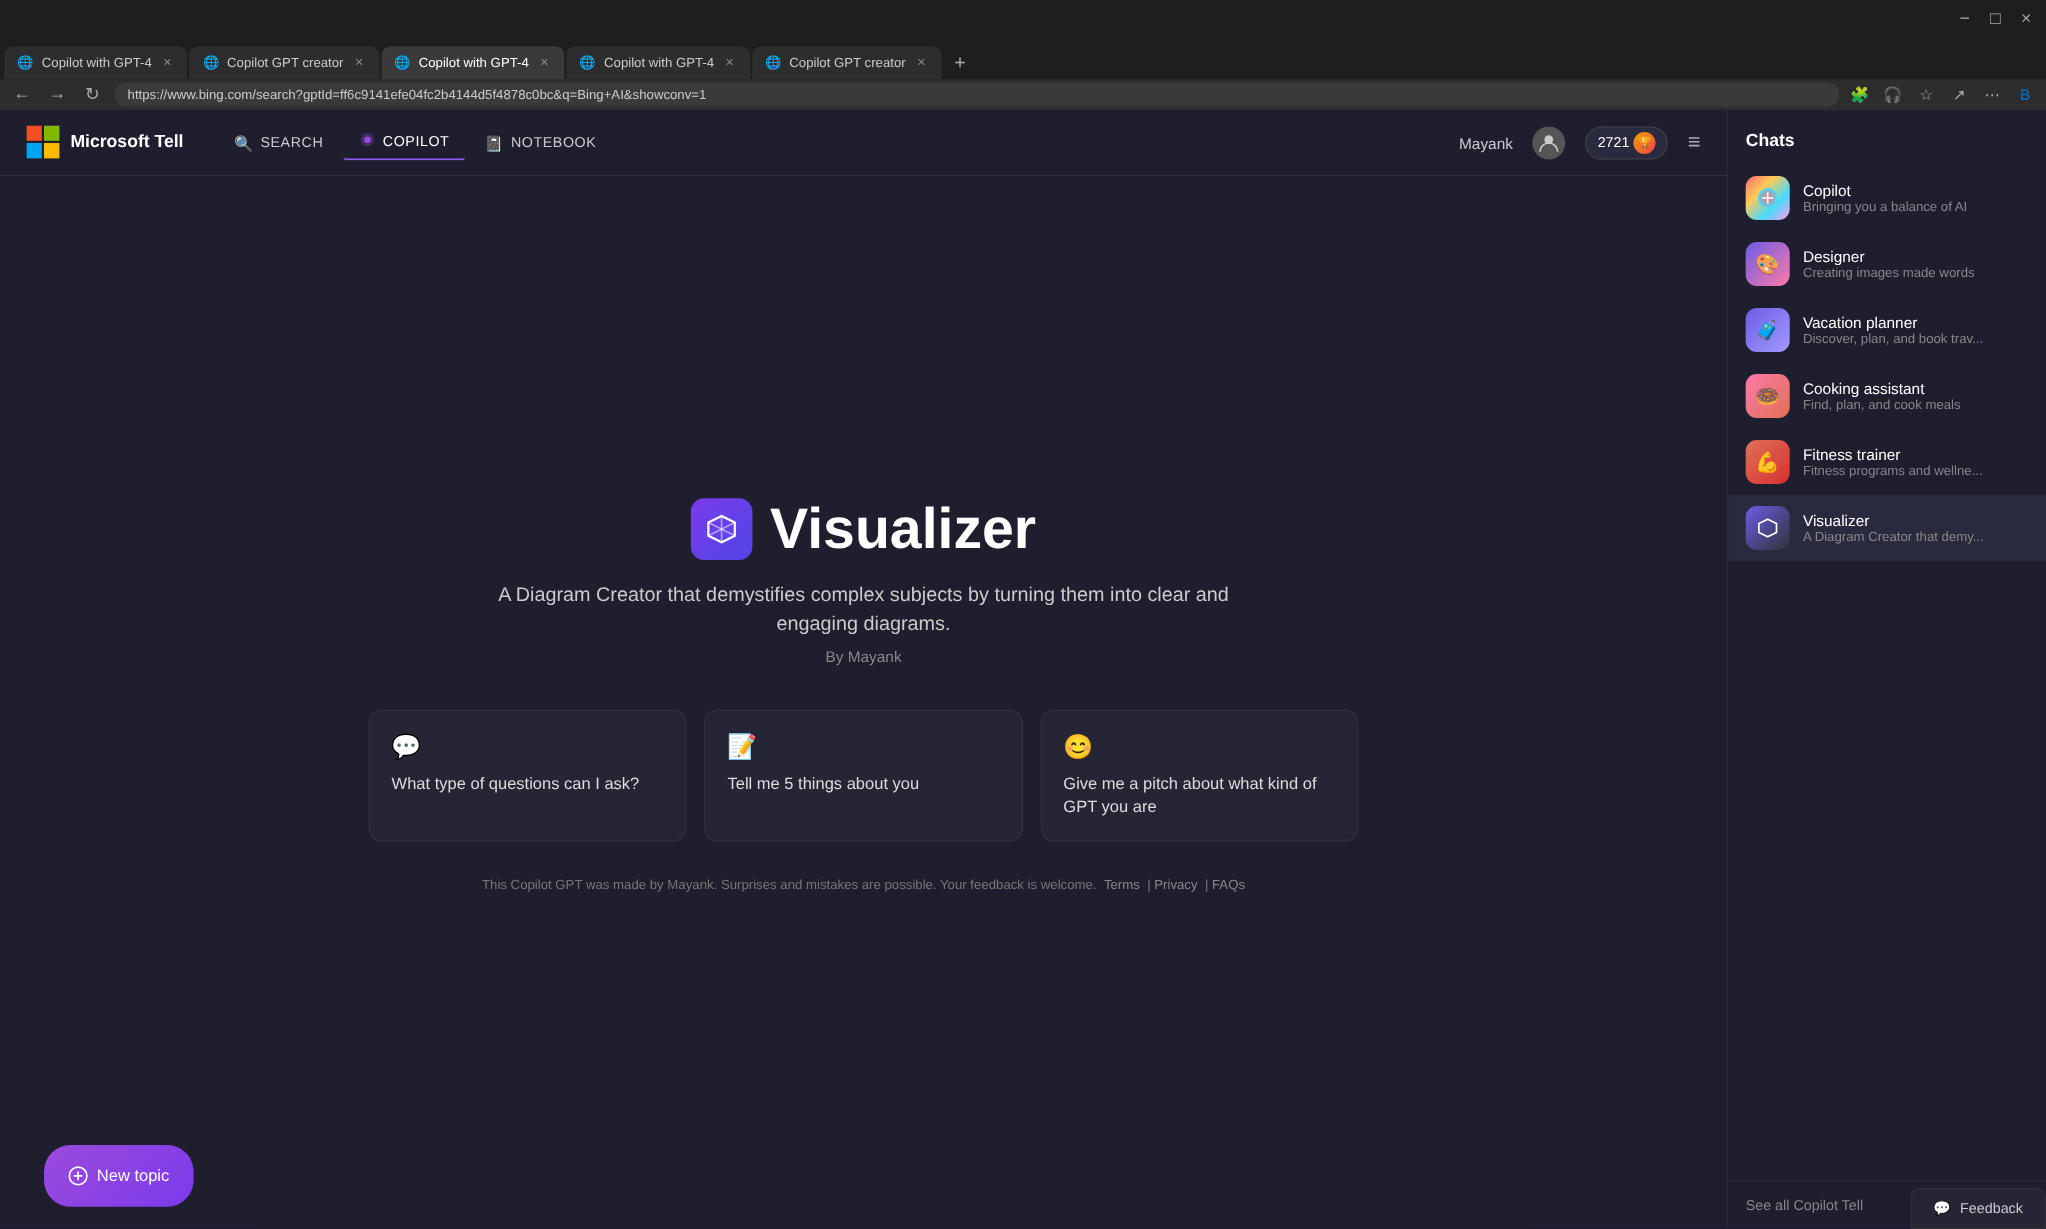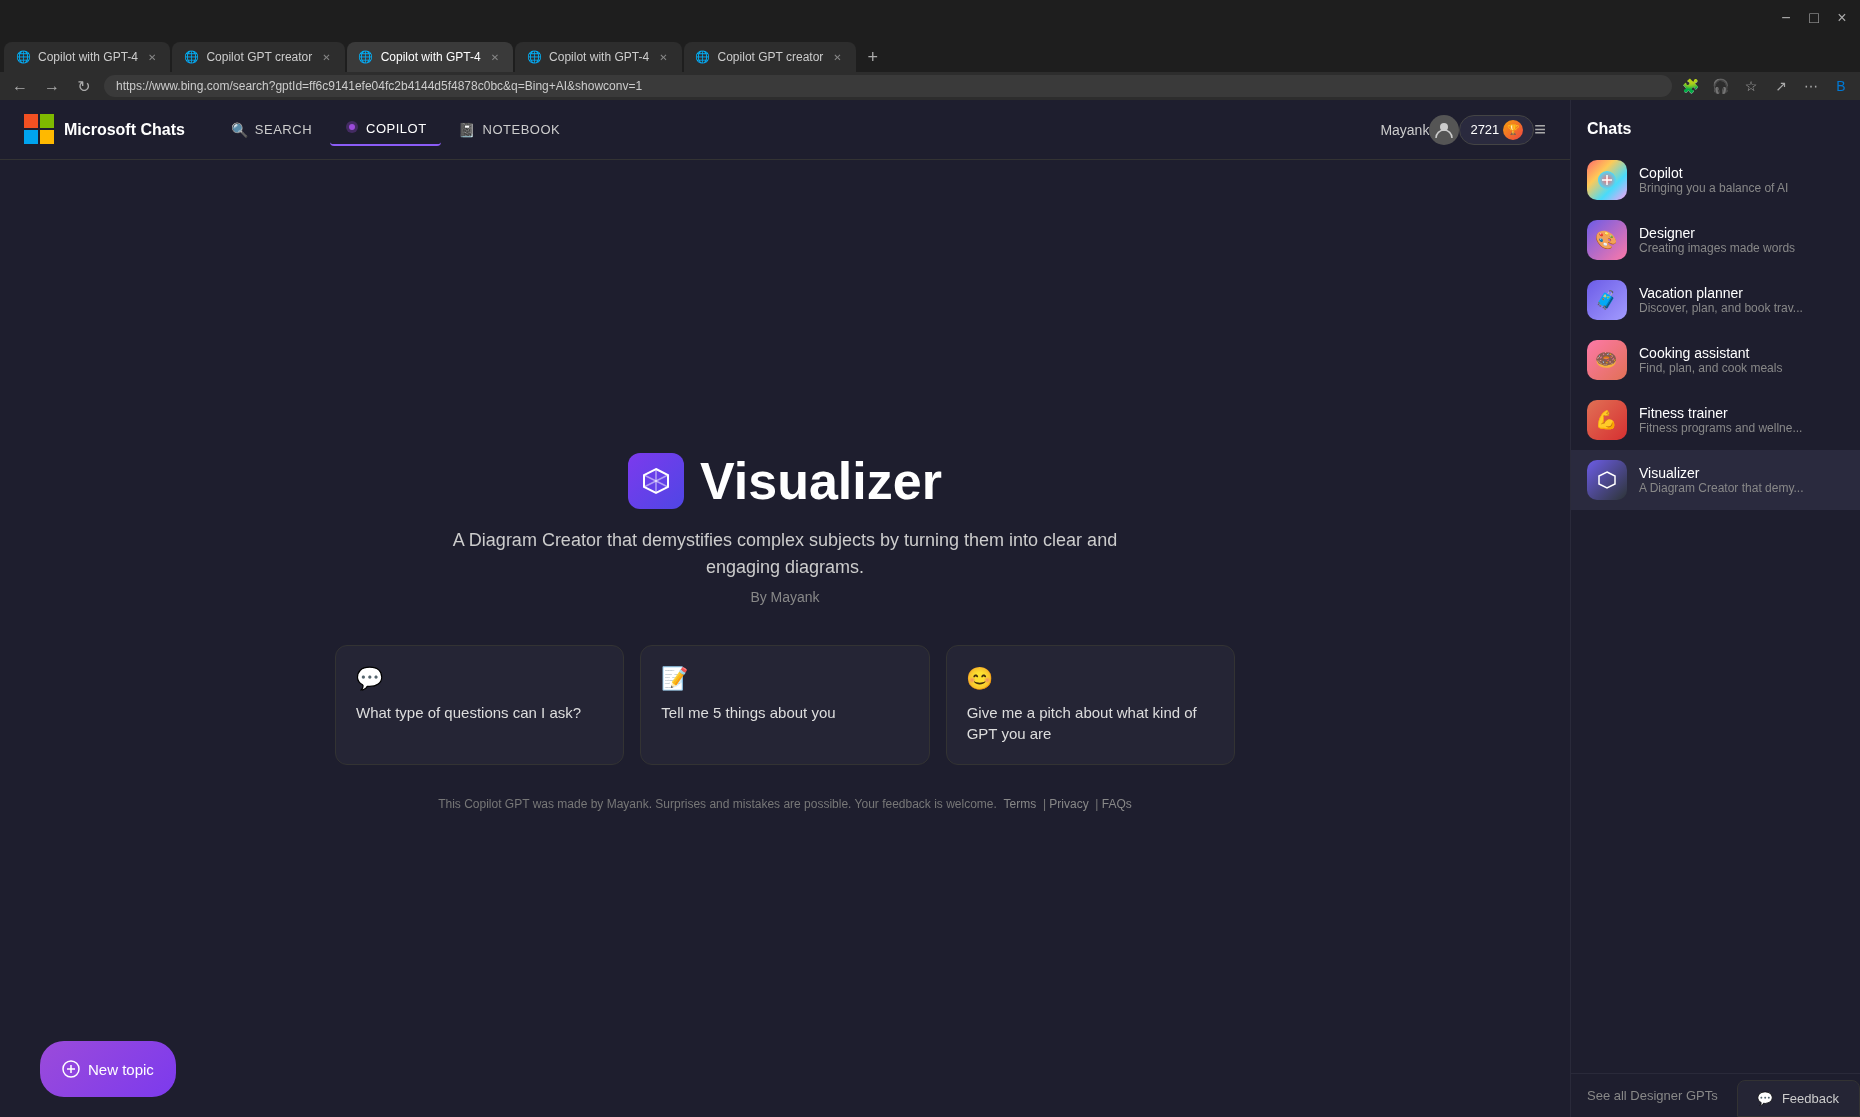--- a/index.html
+++ b/index.html
@@ -185,21 +185,21 @@
       color: #fff;
       border-bottom: 2px solid #8b5cf6;
     }
     .nav-item-icon {
       font-size: 14px;
     }
     .nav-right {
       margin-left: auto;
       display: flex;
       align-items: center;
-      gap: 0;
+      gap: 18px;
     }
     .user-name {
       color: #ccc;
       font-size: 14px;
     }
     .user-avatar {
       width: 30px;
       height: 30px;
       border-radius: 50%;
       background: #555;
@@ -557,21 +557,21 @@
 
     <div class="top-nav">
       <div class="bing-logo">
 
         <svg class="bing-logo-icon" viewBox="0 0 32 32" width="32" height="32">
           <rect x="0" y="0" width="14" height="14" fill="#f25022"></rect>
           <rect x="16" y="0" width="14" height="14" fill="#7fba00"></rect>
           <rect x="0" y="16" width="14" height="14" fill="#00a4ef"></rect>
           <rect x="16" y="16" width="14" height="14" fill="#ffb900"></rect>
         </svg>
-        <span class="bing-logo-text">Microsoft Chats</span>
+        <span class="bing-logo-text">Microsoft Tell</span>
       </div>
 
       <div class="nav-items">
         <div class="nav-item">
           <span class="nav-item-icon">🔍</span>
           <span>SEARCH</span>
         </div>
         <div class="nav-item active">
           <span class="nav-item-icon">
             <svg width="16" height="16" viewBox="0 0 16 16" fill="none">
@@ -717,21 +717,21 @@
             <path d="M10 2L18 6V14L10 18L2 14V6L10 2Z" stroke="white" stroke-width="1.5" fill="none"></path>
           </svg>
         </div>
         <div class="gpt-info">
           <div class="gpt-name">Visualizer</div>
           <div class="gpt-desc">A Diagram Creator that demy...</div>
         </div>
       </div>
 
     </div>
-    <div class="see-all-btn">See all Designer GPTs</div>
+    <div class="see-all-btn">See all Copilot Tell</div>
   </div>
 
 </div>
 
 <div class="feedback-btn">
   <span>💬</span>
   <span>Feedback</span>
 </div>
 
 </body></html>

